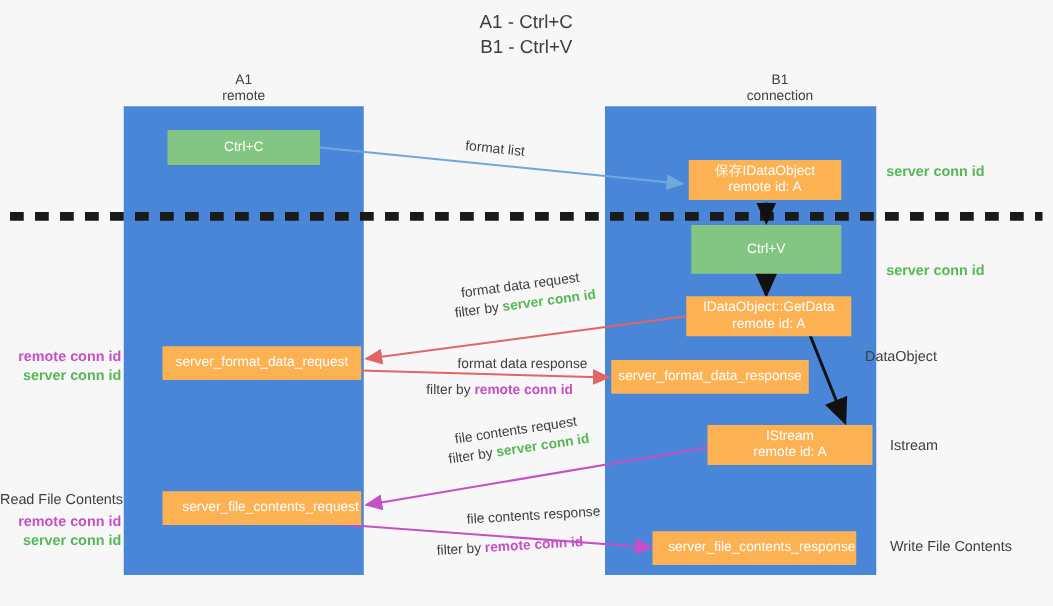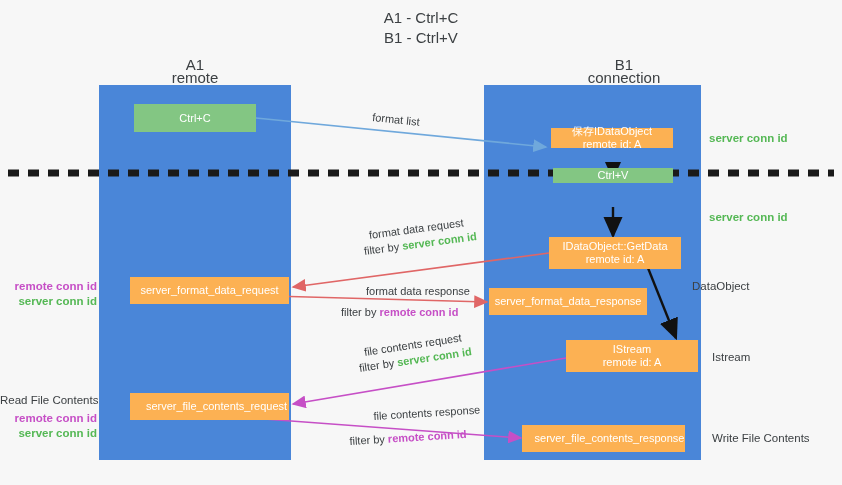--- a/index.html
+++ b/index.html
@@ -40,21 +40,21 @@
     font-size: 15px;
     line-height: 20px;
     color: #3c4043;
     white-space: pre;
   }
 
   
   .lane-head {
     position: absolute;
     text-align: center;
-    font-size: 15px;
+    font-size: 11px;
     line-height: 13px;
     color: #3c4043;
   }
   .lane-head .l1 { display: block; }
   .lane-head .l2 { display: block; }
 
   
   .lane {
     position: absolute;
     background: #4a86d8;
@@ -155,26 +155,26 @@
 
     <path d="M566,358 L293,404" stroke="#c64fc6" stroke-width="1.6" fill="none" marker-end="url(#ah-mag)"></path>
 
     <path d="M130,409 L521,438" stroke="#c64fc6" stroke-width="1.6" fill="none" marker-end="url(#ah-mag)"></path>
   </svg>
 
   <div class="node green" style="left:134px; top:104px; width:122px; height:28px;">
     <span class="n1">Ctrl+C</span>
   </div>
 
-  <div class="node orange" style="left:551px; top:128px; width:122px; height:20px;">
+  <div class="node orange" style="left:551px; top:128px; width:122px; height:32px;">
     <span class="n1">保存IDataObject</span>
     <span class="n2">remote id: A</span>
   </div>
 
-  <div class="node green" style="left:553px; top:168px; width:120px; height:15px;">
+  <div class="node green" style="left:553px; top:180px; width:120px; height:39px;">
     <span class="n1">Ctrl+V</span>
   </div>
 
   <div class="node orange" style="left:549px; top:237px; width:132px; height:32px;">
     <span class="n1">IDataObject::GetData</span>
     <span class="n2">remote id: A</span>
   </div>
 
   <div class="node orange" style="left:130px; top:277px; width:159px; height:27px;">
     <span class="n1">server_format_data_request</span>

